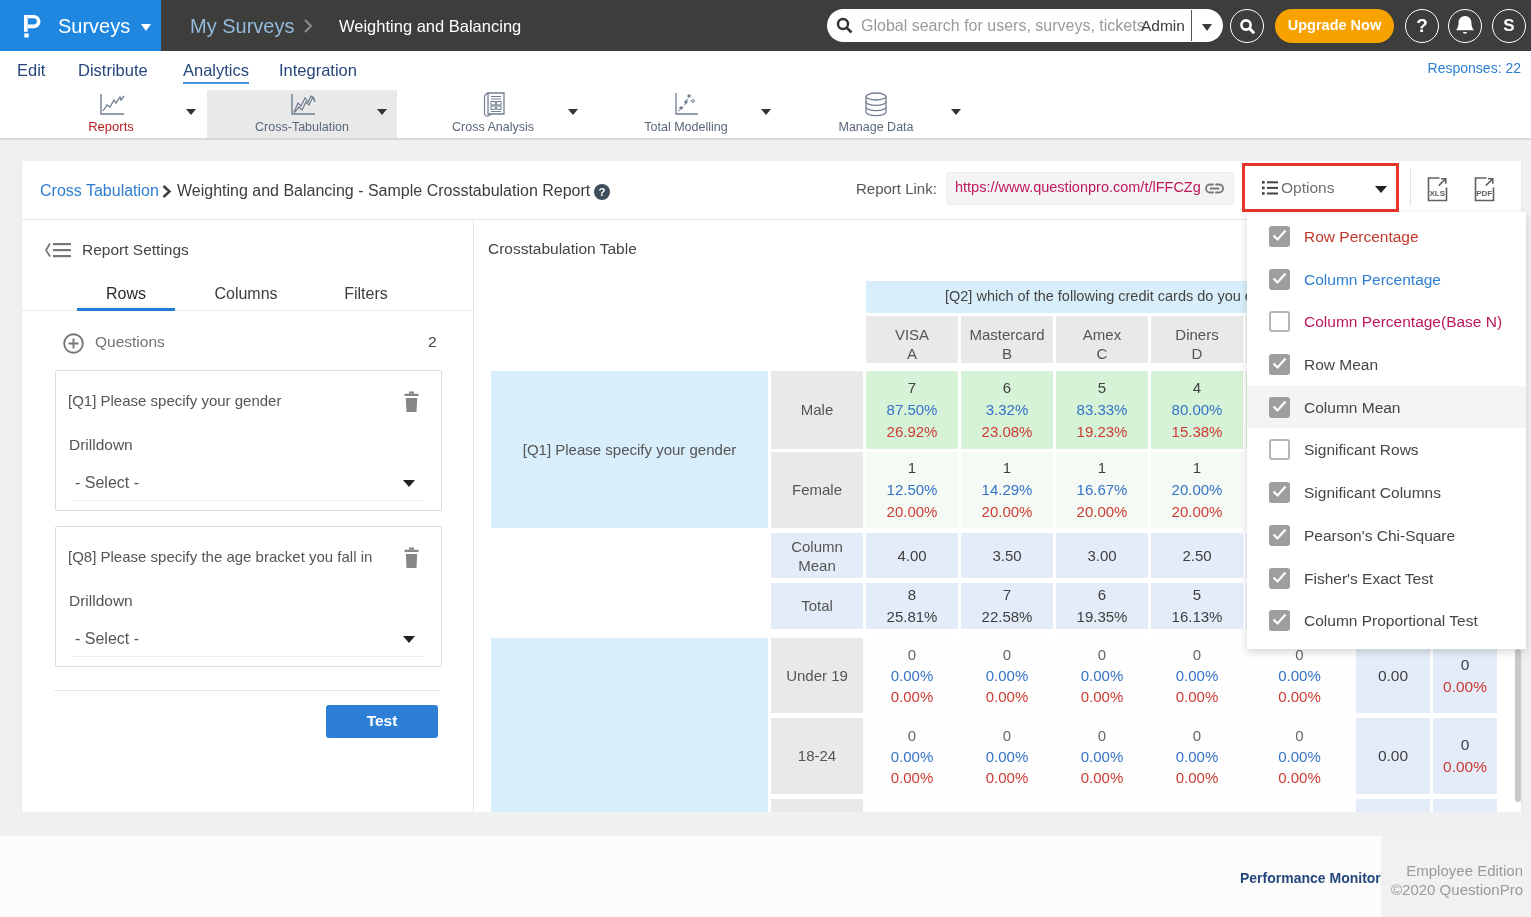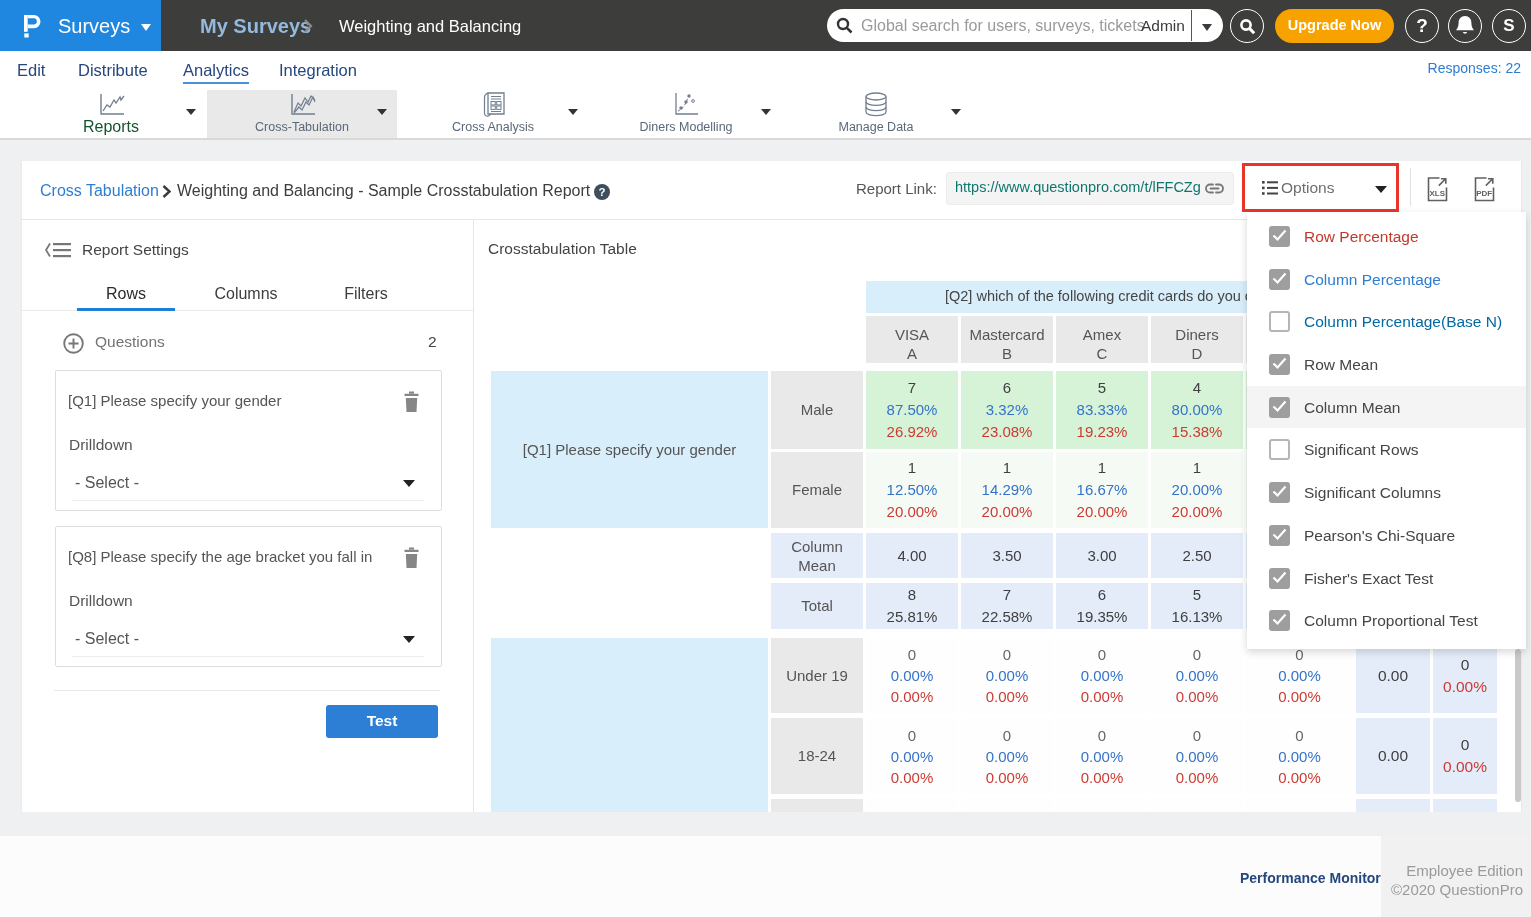--- a/index.html
+++ b/index.html
@@ -9,21 +9,21 @@
 </style></head><body>
 <div class="abs" style="left:0px;top:0px;width:1531px;height:51px;background:#3d3d3c;"></div>
 <div class="abs" style="left:0px;top:0px;width:161px;height:51px;background:#1f87e0;"></div>
 <svg class="abs" style="left:24px;top:15px" width="17" height="23" viewBox="0 0 17 23">
 <rect x="0" y="0" width="3.7" height="16.8" fill="#fff"></rect>
 <path d="M3.7 0 H9.9 a6.6 6.6 0 0 1 0 13.2 H3.7 V9.5 H9.7 a3.15 3.15 0 0 0 0-6.3 H3.7 Z" fill="#fff"></path>
 <rect x="0.3" y="18.4" width="4.4" height="4.1" fill="#fff"></rect>
 </svg>
 <div class="abs" style="left:58px;top:11.0px;font-size:20px;color:#fff;font-weight:400;line-height:30.0px;white-space:nowrap;">Surveys</div>
 <div class="abs" style="left:140.5px;top:23.5px;width:0;height:0;border-left:5.5px solid transparent;border-right:5.5px solid transparent;border-top:7px solid #fff;"></div>
-<div class="abs" style="left:200px;top:11.0px;font-size:20px;color:#93b9dc;font-weight:700;line-height:30.0px;white-space:nowrap;">My Surveys</div>
+<div class="abs" style="left:190px;top:11.0px;font-size:20px;color:#93b9dc;font-weight:400;line-height:30.0px;white-space:nowrap;">My Surveys</div>
 <svg class="abs" style="left:303px;top:19px" width="10" height="14" viewBox="0 0 10 14">
     <path d="M2 1 L8 7 L2 13" stroke="#8a8a8a" stroke-width="2.2" fill="none"></path>
   </svg>
 <div class="abs" style="left:339px;top:13.6px;font-size:16.5px;color:#fff;font-weight:400;line-height:24.75px;white-space:nowrap;">Weighting and Balancing</div>
 <div class="abs" style="left:827px;top:9px;width:396px;height:33px;background:#fff;border-radius:17px;"></div>
 <svg class="abs" style="left:836px;top:17px" width="17" height="17" viewBox="0 0 17 17">
     <circle cx="7" cy="7" r="5" stroke="#333" stroke-width="2.4" fill="none"></circle>
     <line x1="10.6" y1="10.6" x2="15.5" y2="15.5" stroke="#333" stroke-width="2.6"></line>
   </svg>
 <div class="abs" style="left:861px;top:15.9px;font-size:16px;color:#9a9a9a;font-weight:400;line-height:20.25px;white-space:nowrap;">Global search for users, surveys, tickets</div>
@@ -51,21 +51,21 @@
 <div class="abs" style="left:78px;top:57.6px;font-size:16.5px;color:#26477d;font-weight:400;line-height:24.75px;white-space:nowrap;">Distribute</div>
 <div class="abs" style="left:183px;top:57.6px;font-size:16.5px;color:#26477d;font-weight:400;line-height:24.75px;white-space:nowrap;border-bottom:2px solid #4a90d9;line-height:22.5px;top:59px;">Analytics</div>
 <div class="abs" style="left:279px;top:57.6px;font-size:16.5px;color:#26477d;font-weight:400;line-height:24.75px;white-space:nowrap;">Integration</div>
 <div class="abs" style="right:10px;top:61px;font-size:14px;color:#2d7dd2;line-height:15px;white-space:nowrap;">Responses: 22</div>
 <div class="abs" style="left:0px;top:90px;width:1531px;height:50px;background:#fff;border-bottom:2px solid #d9d9d9;"></div>
 <div class="abs" style="left:207px;top:90px;width:190px;height:48px;background:#e9e9e9;"></div>
 <svg class="abs" style="left:98px;top:93px" width="28" height="24" viewBox="0 0 28 24">
 <path d="M3 1 V21 H26" stroke="#717f90" stroke-width="1.4" fill="none"></path>
 <path d="M5 18 L9 12 L12 14 L16 7 L18 10 L22 4 L23 7 L26 3" stroke="#717f90" stroke-width="1.3" fill="none"></path>
 </svg>
-<div class="abs" style="left:30px;width:162px;top:117.6px;font-size:16px;color:#14532d;font-weight:400;line-height:18.75px;text-align:center;white-space:nowrap;">Reports</div>
+<div class="abs" style="left:30px;width:162px;top:117.6px;font-size:13px;color:#b91c1c;font-weight:400;line-height:18.75px;text-align:center;white-space:nowrap;">Reports</div>
 <div class="abs" style="left:185.5px;top:109.0px;width:0;height:0;border-left:5.5px solid transparent;border-right:5.5px solid transparent;border-top:6px solid #333;"></div>
 <svg class="abs" style="left:289px;top:93px" width="28" height="24" viewBox="0 0 28 24">
 <path d="M3 1 V21 H26" stroke="#717f90" stroke-width="1.4" fill="none"></path>
 <path d="M5 19 L9 10 L12 13 L16 5 L19 9 L22 3 L26 7" stroke="#717f90" stroke-width="1.2" fill="none"></path>
 <path d="M5 20 L10 14 L13 17 L17 9 L20 12 L24 4 L26 9" stroke="#717f90" stroke-width="1.2" fill="none"></path>
 </svg>
 <div class="abs" style="left:221px;width:162px;top:117.6px;font-size:12.5px;color:#5a6878;font-weight:400;line-height:18.75px;text-align:center;white-space:nowrap;">Cross-Tabulation</div>
 <div class="abs" style="left:376.5px;top:109.0px;width:0;height:0;border-left:5.5px solid transparent;border-right:5.5px solid transparent;border-top:6px solid #333;"></div>
 <svg class="abs" style="left:483px;top:92px" width="22" height="25" viewBox="0 0 22 25">
 <path d="M5 1 H21 V22 H5 Z" stroke="#717f90" stroke-width="1.3" fill="none"></path>
@@ -80,41 +80,41 @@
 <div class="abs" style="left:411px;width:164px;top:117.6px;font-size:12.5px;color:#5a6878;font-weight:400;line-height:18.75px;text-align:center;white-space:nowrap;">Cross Analysis</div>
 <div class="abs" style="left:567.5px;top:109.0px;width:0;height:0;border-left:5.5px solid transparent;border-right:5.5px solid transparent;border-top:6px solid #333;"></div>
 <svg class="abs" style="left:673px;top:92px" width="26" height="25" viewBox="0 0 26 25">
 <path d="M3 1 V22 H25" stroke="#717f90" stroke-width="1.3" fill="none"></path>
 <path d="M5 19 C10 17 13 12 15 5" stroke="#717f90" stroke-width="1" fill="none" stroke-dasharray="2.5 2"></path>
 <circle cx="8" cy="16" r="1.7" fill="#717f90"></circle>
 <circle cx="13" cy="10" r="1.7" fill="#717f90"></circle>
 <circle cx="16" cy="4" r="1.7" fill="#717f90"></circle>
 <circle cx="20" cy="9" r="1.4" fill="none" stroke="#717f90"></circle>
 </svg>
-<div class="abs" style="left:591px;width:190px;top:117.6px;font-size:12.5px;color:#5a6878;font-weight:400;line-height:18.75px;text-align:center;white-space:nowrap;">Diners Modelling</div>
+<div class="abs" style="left:591px;width:190px;top:117.6px;font-size:12.5px;color:#5a6878;font-weight:400;line-height:18.75px;text-align:center;white-space:nowrap;">Total Modelling</div>
 <div class="abs" style="left:760.5px;top:109.0px;width:0;height:0;border-left:5.5px solid transparent;border-right:5.5px solid transparent;border-top:6px solid #333;"></div>
 <svg class="abs" style="left:864px;top:92px" width="24" height="25" viewBox="0 0 24 25">
 <ellipse cx="12" cy="4.5" rx="10" ry="3.5" stroke="#717f90" stroke-width="1.3" fill="none"></ellipse>
 <path d="M2 4.5 V20 C2 22 6.5 23.7 12 23.7 C17.5 23.7 22 22 22 20 V4.5" stroke="#717f90" stroke-width="1.3" fill="none"></path>
 <path d="M2 9.8 C2 11.8 6.5 13.4 12 13.4 C17.5 13.4 22 11.8 22 9.8" stroke="#717f90" stroke-width="1.3" fill="none"></path>
 <path d="M2 15 C2 17 6.5 18.6 12 18.6 C17.5 18.6 22 17 22 15" stroke="#717f90" stroke-width="1.3" fill="none"></path>
 </svg>
 <div class="abs" style="left:781px;width:190px;top:117.6px;font-size:12.5px;color:#5a6878;font-weight:400;line-height:18.75px;text-align:center;white-space:nowrap;">Manage Data</div>
 <div class="abs" style="left:950.5px;top:109.0px;width:0;height:0;border-left:5.5px solid transparent;border-right:5.5px solid transparent;border-top:6px solid #333;"></div>
 <div class="abs" style="left:22px;top:161px;width:1499px;height:651px;background:#fff;box-shadow:0 1px 2px rgba(0,0,0,0.08);"></div>
 <div class="abs" style="left:40px;top:179.0px;font-size:16px;color:#2d7dd2;font-weight:400;line-height:24.0px;white-space:nowrap;">Cross Tabulation</div>
 <svg class="abs" style="left:162px;top:185px" width="9" height="13" viewBox="0 0 9 13">
     <path d="M1.5 1 L7.5 6.5 L1.5 12" stroke="#3b3b3b" stroke-width="2.4" fill="none"></path>
   </svg>
 <div class="abs" style="left:177px;top:179.0px;font-size:16px;color:#3d3d3d;font-weight:400;line-height:24.0px;white-space:nowrap;">Weighting and Balancing - Sample Crosstabulation Report</div>
 <div class="abs" style="left:594px;top:184px;width:16px;height:16px;border-radius:50%;background:#3e4e5c;color:#fff;font-size:11.5px;font-weight:700;text-align:center;line-height:16px;">?</div>
 <div class="abs" style="left:22px;top:219px;width:1499px;height:1px;background:#e6e6e6;"></div>
 <div class="abs" style="left:856px;top:177.8px;font-size:15px;color:#555;font-weight:400;line-height:22.5px;white-space:nowrap;">Report Link:</div>
 <div class="abs" style="left:946px;top:172px;width:288px;height:33px;background:#f4f4f4;border-radius:3px;border:1px solid #ececec;"></div>
-<div class="abs" style="left:955px;top:177.1px;font-size:14.5px;color:#0f766e;font-weight:400;line-height:21.75px;white-space:nowrap;">https://www.questionpro.com/t/lFFCZg</div>
+<div class="abs" style="left:955px;top:177.1px;font-size:14.5px;color:#be185d;font-weight:400;line-height:21.75px;white-space:nowrap;">https://www.questionpro.com/t/lFFCZg</div>
 <svg class="abs" style="left:1204px;top:181px" width="21" height="15" viewBox="0 0 21 15">
 <path d="M9 3.5 H6 a4 4 0 0 0 0 8 h3 M12 3.5 h3 a4 4 0 0 1 0 8 h-3 M6.5 7.5 h8" stroke="#777" stroke-width="1.8" fill="none" stroke-linecap="round"></path>
 </svg>
 <div class="abs" style="left:1242px;top:163px;width:157px;height:49px;background:#fff;border:3px solid #e8352b;"></div>
 <svg class="abs" style="left:1262px;top:181px" width="16" height="14" viewBox="0 0 16 14">
 <g fill="#444">
       <rect x="0" y="0" width="2.6" height="2.6"></rect>
       <rect x="0" y="5.6" width="2.6" height="2.6"></rect>
       <rect x="0" y="11.2" width="2.6" height="2.6"></rect>
 <rect x="5" y="0.3" width="11" height="2"></rect>
@@ -469,21 +469,21 @@
 <svg class="abs" style="left:1272px;top:228.8px;z-index:8" width="15" height="13" viewBox="0 0 15 13">
     <path d="M1.5 6.5 L5.5 10.5 L13.5 1.5" stroke="#fff" stroke-width="2.2" fill="none"></path>
   </svg>
 <div class="abs" style="left:1304px;top:224.8px;font-size:15.5px;color:#c0392b;line-height:23px;white-space:nowrap;z-index:7;">Row Percentage</div>
 <div class="abs" style="left:1269px;top:268.6px;width:21px;height:21px;background:#9e9e9e;border-radius:3px;z-index:7;"></div>
 <svg class="abs" style="left:1272px;top:271.6px;z-index:8" width="15" height="13" viewBox="0 0 15 13">
     <path d="M1.5 6.5 L5.5 10.5 L13.5 1.5" stroke="#fff" stroke-width="2.2" fill="none"></path>
   </svg>
 <div class="abs" style="left:1304px;top:267.6px;font-size:15.5px;color:#2d7dd2;line-height:23px;white-space:nowrap;z-index:7;">Column Percentage</div>
 <div class="abs" style="left:1269px;top:311.2px;width:21px;height:21px;background:#fff;border:2px solid #b5b5b5;border-radius:3px;z-index:7;"></div>
-<div class="abs" style="left:1304px;top:310.2px;font-size:15.5px;color:#0369a1;line-height:23px;white-space:nowrap;z-index:7;">Column Percentage(Base N)</div>
+<div class="abs" style="left:1304px;top:310.2px;font-size:15.5px;color:#be185d;line-height:23px;white-space:nowrap;z-index:7;">Column Percentage(Base N)</div>
 <div class="abs" style="left:1269px;top:353.9px;width:21px;height:21px;background:#9e9e9e;border-radius:3px;z-index:7;"></div>
 <svg class="abs" style="left:1272px;top:356.9px;z-index:8" width="15" height="13" viewBox="0 0 15 13">
     <path d="M1.5 6.5 L5.5 10.5 L13.5 1.5" stroke="#fff" stroke-width="2.2" fill="none"></path>
   </svg>
 <div class="abs" style="left:1304px;top:352.9px;font-size:15.5px;color:#454545;line-height:23px;white-space:nowrap;z-index:7;">Row Mean</div>
 <div class="abs" style="left:1247px;top:386px;width:279px;height:42px;background:#f4f4f4;z-index:6;"></div>
 <div class="abs" style="left:1269px;top:396.6px;width:21px;height:21px;background:#9e9e9e;border-radius:3px;z-index:7;"></div>
 <svg class="abs" style="left:1272px;top:399.6px;z-index:8" width="15" height="13" viewBox="0 0 15 13">
     <path d="M1.5 6.5 L5.5 10.5 L13.5 1.5" stroke="#fff" stroke-width="2.2" fill="none"></path>
   </svg>

